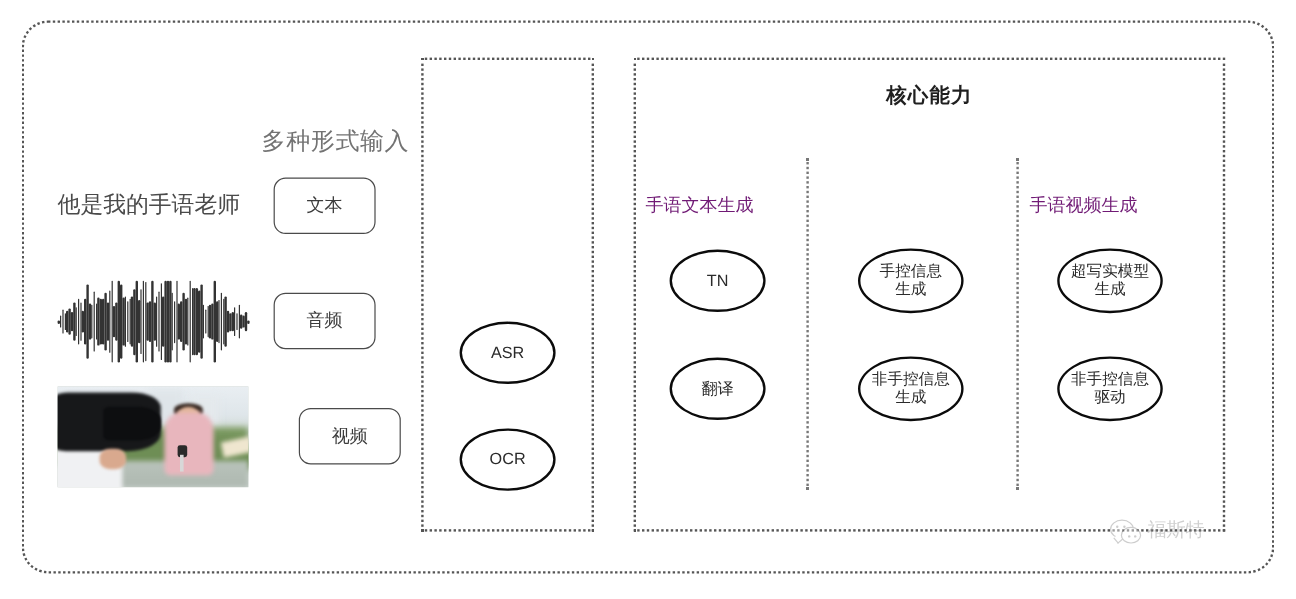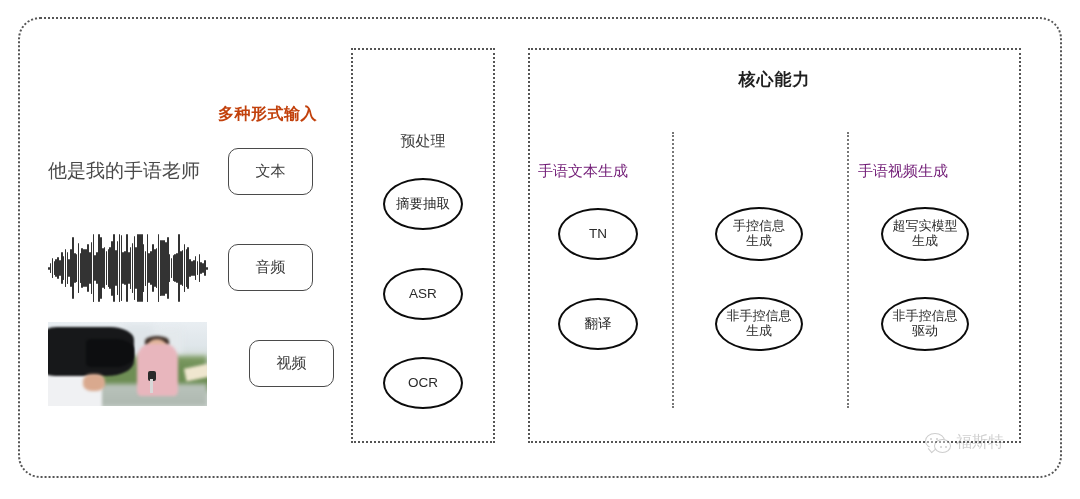--- a/index.html
+++ b/index.html
@@ -17,21 +17,21 @@
   .outer-frame{
     position:absolute;left:18px;top:17px;width:1044px;height:461px;
     border:2px dotted #555;
     border-radius:22px;
     box-sizing:border-box;
     background:transparent;
   }
 
   .multi-input-label{
     position:absolute;left:218px;top:104px;
-    font-size:16px;font-weight:bold;color:#c2410c;
+    font-size:20px;font-weight:normal;color:#737373;
     letter-spacing:.5px;white-space:nowrap;
   }
 
   .sentence{
     position:absolute;left:48px;top:158px;width:170px;
     text-align:left;
     font-size:19px;color:#4a4a4a;white-space:nowrap;
   }
 
   
@@ -291,23 +291,21 @@
     <div class="cam"></div>
     <div class="lens"></div>
     <div class="hand"></div>
   </div>
 
   <div class="pill pill-text">文本</div>
   <div class="pill pill-audio">音频</div>
   <div class="pill pill-video">视频</div>
 
   <div class="scene-panel"></div>
-  <div class="scene-sub">预处理</div>
-
-  <div class="ellipse e-zhaiyao">摘要抽取</div>
+
   <div class="ellipse e-asr">ASR</div>
   <div class="ellipse e-ocr">OCR</div>
 
   <div class="core-panel"></div>
   <div class="panel-title core-title">核心能力</div>
 
   <div class="divider div-1"></div>
   <div class="divider div-2"></div>
 
   <div class="sub-head sh-1">手语文本生成</div>

